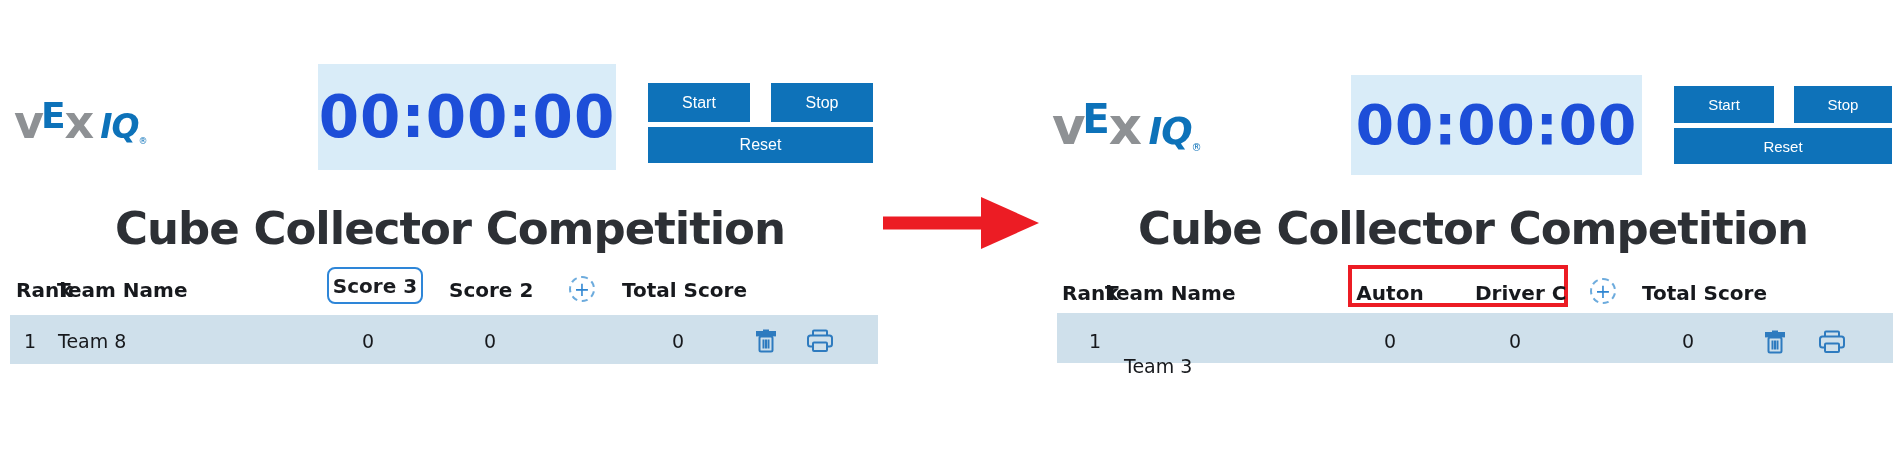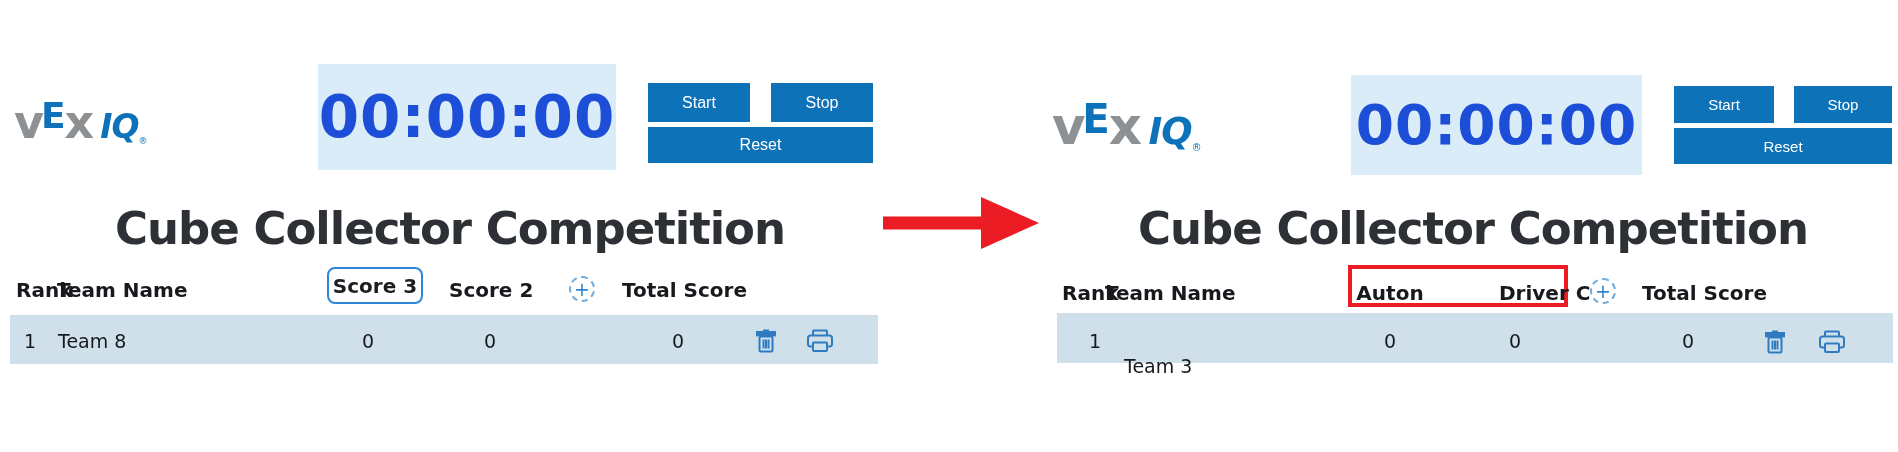--- a/index.html
+++ b/index.html
@@ -115,21 +115,21 @@
 <button class="abs btn" style="left:1674px;top:86px;width:100px;height:37px;font-size:15px;">Start</button>
 <button class="abs btn" style="left:1794px;top:86px;width:98px;height:37px;font-size:15px;">Stop</button>
 <button class="abs btn" style="left:1674px;top:128px;width:218px;height:36px;font-size:15px;">Reset</button>
 
 <div class="abs title" style="left:1023px;top:202px;width:900px;">Cube Collector Competition</div>
 
 <div class="abs hlabel light" style="left:1062px;top:281px;">Rank</div>
 <div class="abs hlabel light" style="left:1105px;top:281px;">Team Name</div>
 <div class="abs red-box" style="left:1348px;top:265px;width:212px;height:34px;"></div>
 <div class="abs hlabel cc" style="left:1350px;top:281px;width:80px;">Auton</div>
-<div class="abs hlabel cc" style="left:1475px;top:281px;width:80px;margin-left:24px;">Driver C</div>
+<div class="abs hlabel cc" style="left:1475px;top:281px;width:80px;">Driver C</div>
 <div class="abs plus" style="left:1590px;top:278px;">+</div>
 <div class="abs hlabel light" style="left:1642px;top:281px;">Total Score</div>
 
 <div class="abs band" style="left:1057px;top:313px;width:836px;height:50px;"></div>
 <div class="abs cell cc" style="left:1080px;top:330px;width:30px;">1</div>
 <div class="abs cell" style="left:1124px;top:330px;margin-top:25px;">Team 3</div>
 <div class="abs cell cc" style="left:1360px;top:330px;width:60px;">0</div>
 <div class="abs cell cc" style="left:1485px;top:330px;width:60px;">0</div>
 <div class="abs cell cc" style="left:1658px;top:330px;width:60px;">0</div>
 <button class="abs icon-btn" style="left:1763px;top:328px;">

